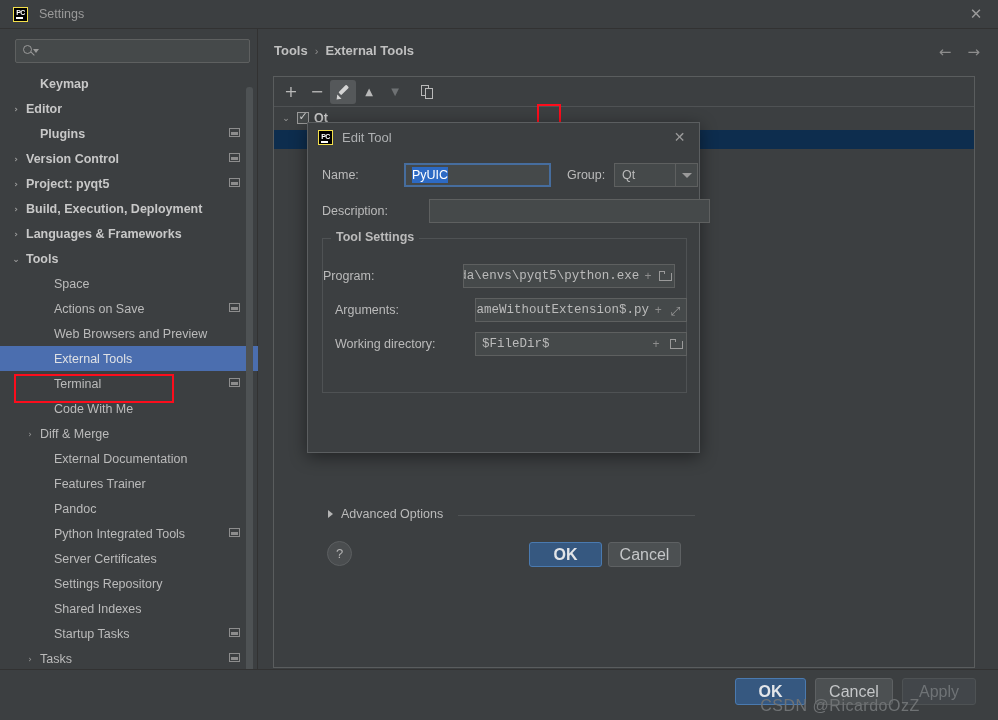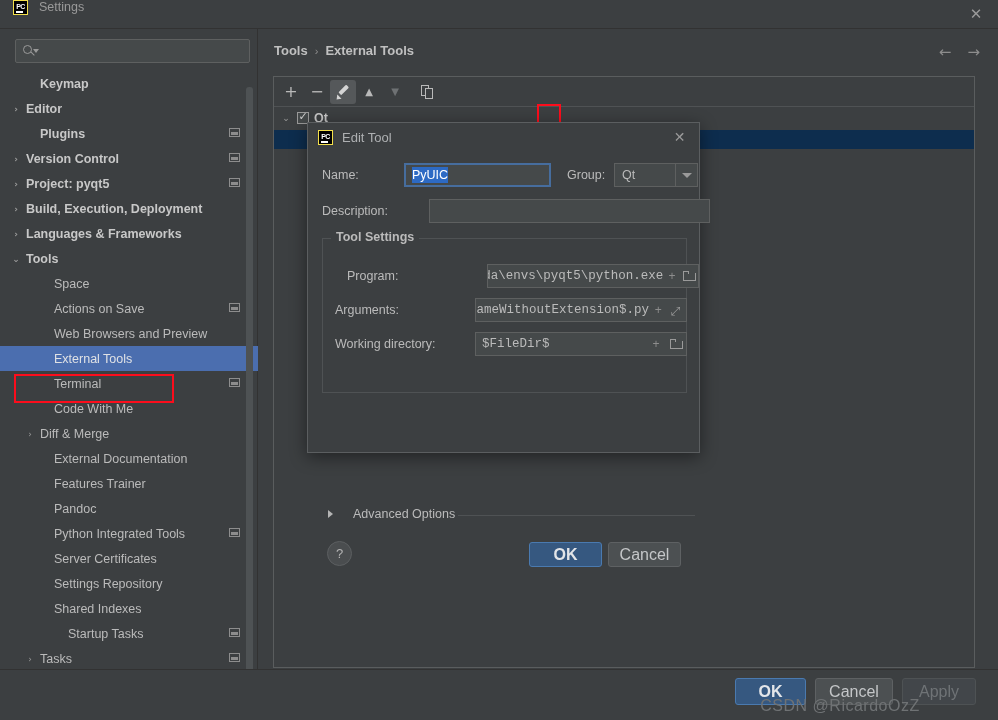--- a/index.html
+++ b/index.html
@@ -10,21 +10,21 @@
     font-size: 12px;
     color: #bbbbbb;
     overflow: hidden;
   }
   #root { position: relative; width: 998px; height: 720px; background: #3c3f41; }
 
   
   .titlebar {
     position: absolute; left: 0; top: 0; width: 998px; height: 29px;
     background: #3c3f41; border-bottom: 1px solid #323232;
-    display: flex; align-items: flex-start;
+    display: flex; align-items: center;
   }
   .pc-logo {
     width: 15px; height: 15px; margin-left: 13px;
     background: #000; border: 1px solid #f4e04b;
     display: flex; flex-direction: column; justify-content: center; align-items: center;
     font-size: 7px; font-weight: bold; color: #fff;
     line-height: 7px; letter-spacing: -0.5px;
   }
   .pc-logo .bar { width: 7px; height: 2px; background: #fff; margin-top: 1px; margin-right: 3px; }
   .title-text { margin-left: 11px; color: #9a9a9a; font-size: 12.5px; }
@@ -210,21 +210,21 @@
     border: 1px solid #4f5254; border-top: none;
   }
   .fs-legend {
     position: absolute; left: 8px; top: -8px; background: #3c3f41; padding: 0 5px;
     font-size: 12.5px; color: #bbbbbb; font-weight: bold;
   }
   .fs-topline-l { position: absolute; left: 0; top: 0; width: 8px; height: 1px; background: #4f5254; }
   .fs-topline-r { position: absolute; right: 0; top: 0; left: 96px; height: 1px; background: #4f5254; }
 
   .advrow {
-    position: absolute; left: 20px; top: 384px; display: flex; align-items: center; gap: 20px; cursor: pointer;
+    position: absolute; left: 20px; top: 384px; display: flex; align-items: center; gap: 8px; cursor: pointer;
   }
   .advrow .tri {
     border-left: 5px solid #b4b4b4; border-top: 4px solid transparent; border-bottom: 4px solid transparent;
   }
   .advrow .atxt { font-size: 12.5px; color: #bbbbbb; }
   .adv-line { position: absolute; left: 150px; top: 392px; width: 237px; height: 1px; background: #4f5254; }
 
   .dlg-help {
     position: absolute; left: 19px; top: 418px; width: 25px; height: 25px; border-radius: 50%;
     background: #4a4d4f; border: 1px solid #5c5f61; color: #b4b4b4;
@@ -368,21 +368,21 @@
         <div class="tnode">
           <span class="arrow" style="margin-left: 38px;"></span>
           <span class="label" style="margin-left: 4px;">Settings Repository</span>
         </div>
         <div class="tnode">
           <span class="arrow" style="margin-left: 38px;"></span>
           <span class="label" style="margin-left: 4px;">Shared Indexes</span>
         </div>
         <div class="tnode">
           <span class="arrow" style="margin-left: 38px;"></span>
-          <span class="label" style="margin-left: 18px;">Startup Tasks</span>
+          <span class="label" style="margin-left: 4px;">Startup Tasks</span>
           <span class="modbadge"></span>
         </div>
         <div class="tnode">
           <span class="arrow" style="margin-left: 24px;">›</span>
           <span class="label" style="margin-left: 4px;">Tasks</span>
           <span class="modbadge"></span>
         </div>
       </div>
     <div class="sb-scroll"></div>
     <div class="sel-outline"></div>
@@ -458,21 +458,21 @@
       <span class="inp" style="width:281px">
         <span></span>
       </span>
     </div>
 
     <div class="fieldset">
       <div class="fs-topline-l"></div>
       <div class="fs-topline-r"></div>
       <div class="fs-legend">Tool Settings</div>
 
-      <div class="frow" style="left:24px; top:26px;">
+      <div class="frow" style="left:0; top:26px;">
         <span class="flabel" style="width:140px">Program:</span>
         <span class="fieldwrap" style="width:212px">
           <span class="val">onda\envs\pyqt5\python.exe</span>
           <span class="fico">+</span>
           <span class="fico">
             <span class="folder">
                 <span class="f2"></span>
                 <span class="f1"></span>
               </span>
           </span>

